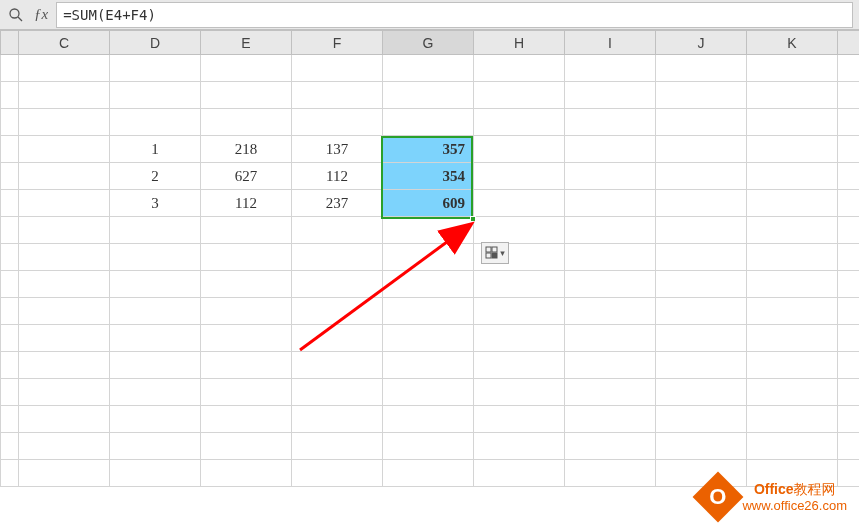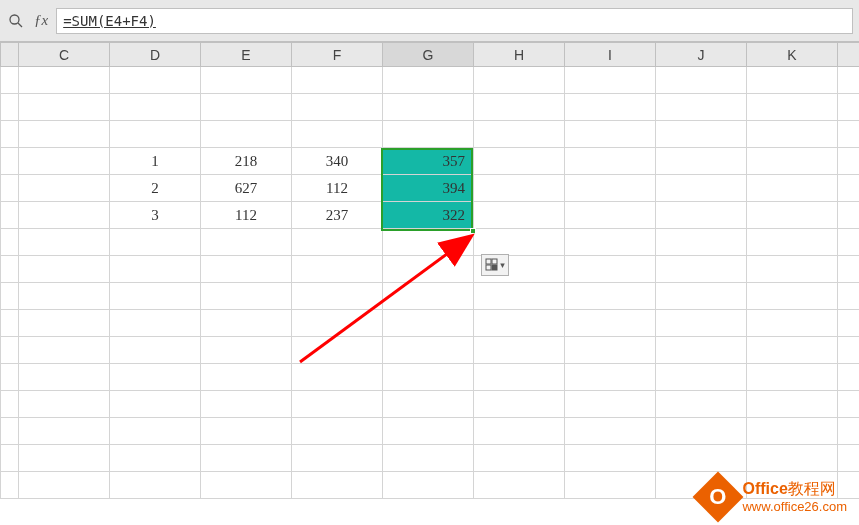--- a/index.html
+++ b/index.html
@@ -7,21 +7,21 @@
       font-family: "Microsoft YaHei", Arial, sans-serif;
       background: #fff;
       width: 859px;
       height: 525px;
       overflow: hidden;
       position: relative;
     }
     .formula-bar {
       display: flex;
       align-items: center;
-      height: 42px;
+      height: 30px;
       background: #e8e8e8;
       border-bottom: 1px solid #c0c0c0;
       padding: 0 6px;
       gap: 8px;
     }
     .formula-bar .icon-btn {
       width: 20px;
       height: 20px;
       display: flex;
       align-items: center;
@@ -38,21 +38,20 @@
     .formula-input {
       flex: 1;
       height: 22px;
       background: #fff;
       border: 1px solid #c0c0c0;
       padding: 12px 6px;
       font-family: Consolas, monospace;
       font-size: 14px;
       color: #333;
       outline: none;
-      text-decoration: underline;
     }
     .grid-wrap {
       position: relative;
     }
     table.sheet {
       border-collapse: collapse;
       table-layout: fixed;
       width: 859px;
     }
     table.sheet th {
@@ -71,21 +70,22 @@
       border: 1px solid #d4d4d4;
       height: 27px;
       font-size: 15px;
       color: #333;
       padding: 0 8px;
       text-align: center;
       font-family: "Times New Roman", serif;
     }
     table.sheet td.rnum { text-align: right; }
     table.sheet td.sel {
-      background: #14b8a6;
+      background: #7dd3fc;
+      font-weight: bold;
     }
     .col-edge { width: 18px; }
     .col { width: 91px; }
     .col-last { width: 23px; }
     .selection-box {
       position: absolute;
       border: 2px solid #2aa02a;
       pointer-events: none;
     }
     .fill-handle {
@@ -131,21 +131,21 @@
       justify-content: center;
     }
     .wm-icon span {
       transform: rotate(-45deg);
       color: #fff;
       font-weight: bold;
       font-size: 22px;
       font-family: Arial;
     }
     .wm-text { display: flex; flex-direction: column; line-height: 1; }
-    .wm-line1 { font-size: 16px; font-weight: bold; color: #eb6100; }
+    .wm-line1 { font-size: 14px; font-weight: bold; color: #eb6100; text-align: center; }
     .wm-line1 .cn { font-weight: normal; }
     .wm-line2 { font-size: 13px; color: #eb6100; margin-top: 3px; }
   </style>
 </head>
 <body>
 
 <div class="formula-bar">
   <div class="icon-btn">
     <svg width="16" height="16" viewBox="0 0 16 16">
         <circle cx="6.5" cy="6.5" r="4.5" fill="none" stroke="#555" stroke-width="1.3"></circle>
@@ -211,48 +211,48 @@
           <td></td>
           <td></td>
           <td></td>
           <td></td>
         </tr>
       <tr>
         <td></td>
         <td></td>
         <td>1</td>
         <td>218</td>
-        <td>340</td>
+        <td>137</td>
         <td class="rnum sel">357</td>
         <td></td>
           <td></td>
           <td></td>
           <td></td>
           <td></td>
       </tr>
       <tr>
         <td></td>
         <td></td>
         <td>2</td>
         <td>627</td>
         <td>112</td>
-        <td class="rnum sel">394</td>
+        <td class="rnum sel">354</td>
         <td></td>
           <td></td>
           <td></td>
           <td></td>
           <td></td>
       </tr>
       <tr>
         <td></td>
         <td></td>
         <td>3</td>
         <td>112</td>
         <td>237</td>
-        <td class="rnum sel">322</td>
+        <td class="rnum sel">609</td>
         <td></td>
           <td></td>
           <td></td>
           <td></td>
           <td></td>
       </tr>
       <tr>
           <td></td>
           <td></td>
           <td></td>

